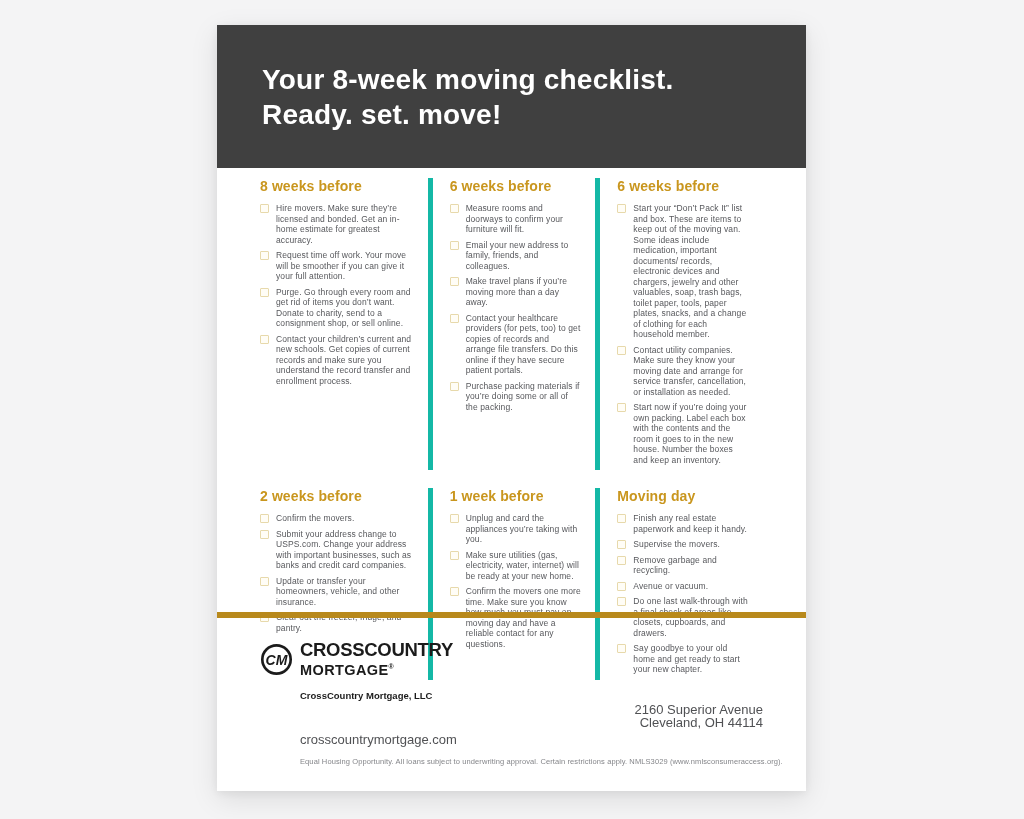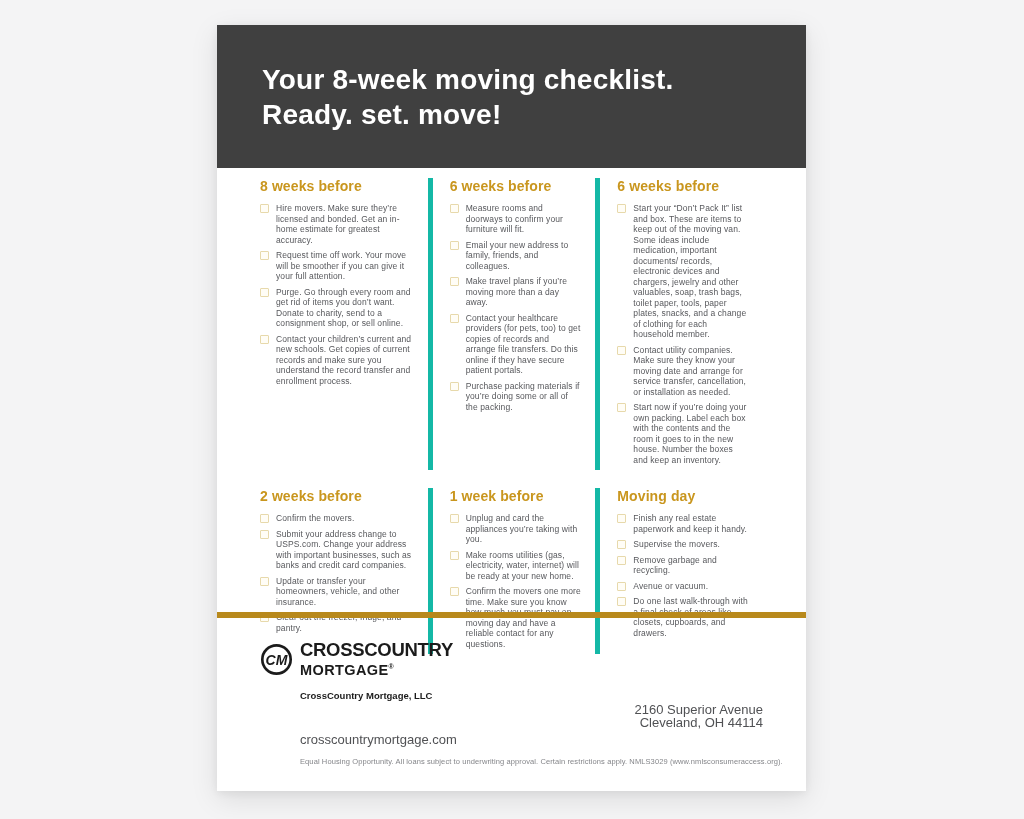--- a/index.html
+++ b/index.html
@@ -190,21 +190,21 @@
 
       <section class="col">
         <h2>1 week before</h2>
         <ul>
           <li class="item">
               <span class="cb"></span>
               <span class="t">Unplug and card the appliances you’re taking with you.</span>
             </li>
           <li class="item">
               <span class="cb"></span>
-              <span class="t">Make rooms utilities (gas, electricity, water, internet) will be ready at your new home.</span>
+              <span class="t">Make sure utilities (gas, electricity, water, internet) will be ready at your new home.</span>
             </li>
           <li class="item">
               <span class="cb"></span>
               <span class="t">Confirm the movers one more time. Make sure you know how much you must pay on moving day and have a reliable contact for any questions.</span>
             </li>
         </ul>
       </section>
 
       <section class="col">
         <h2>Moving day</h2>
@@ -221,20 +221,24 @@
               <span class="cb"></span>
               <span class="t">Remove garbage and recycling.</span>
             </li>
           <li class="item">
               <span class="cb"></span>
               <span class="t">Avenue or vacuum.</span>
             </li>
           <li class="item">
               <span class="cb"></span>
               <span class="t">Do one last walk-through with a final check of areas like closets, cupboards, and drawers.</span>
+            </li>
+          <li class="item">
+              <span class="cb"></span>
+              <span class="t">Say goodbye to your old home and get ready to start your new chapter.</span>
             </li>
         </ul>
       </section>
 
     </div>
   </main>
 
   <div class="gold-bar"></div>
 
   <footer>

